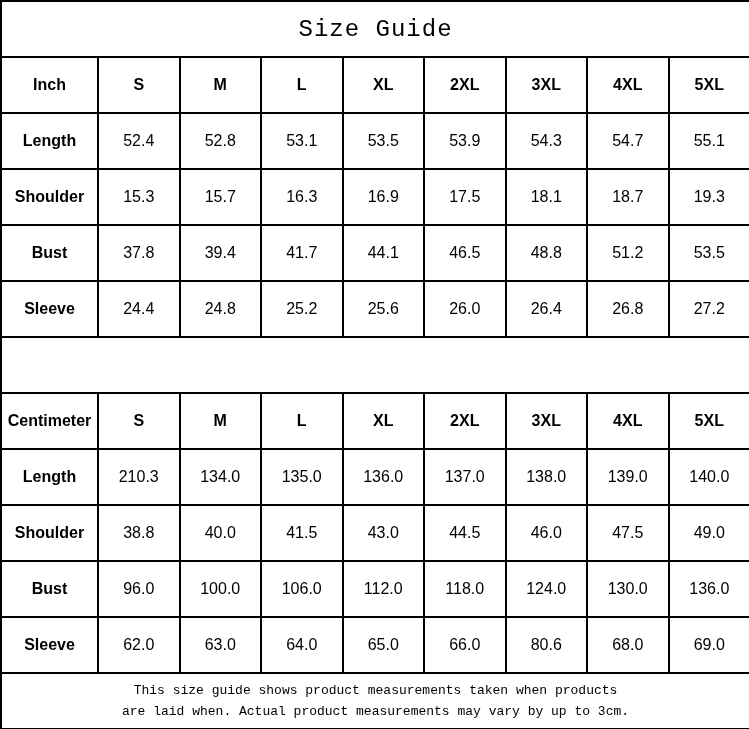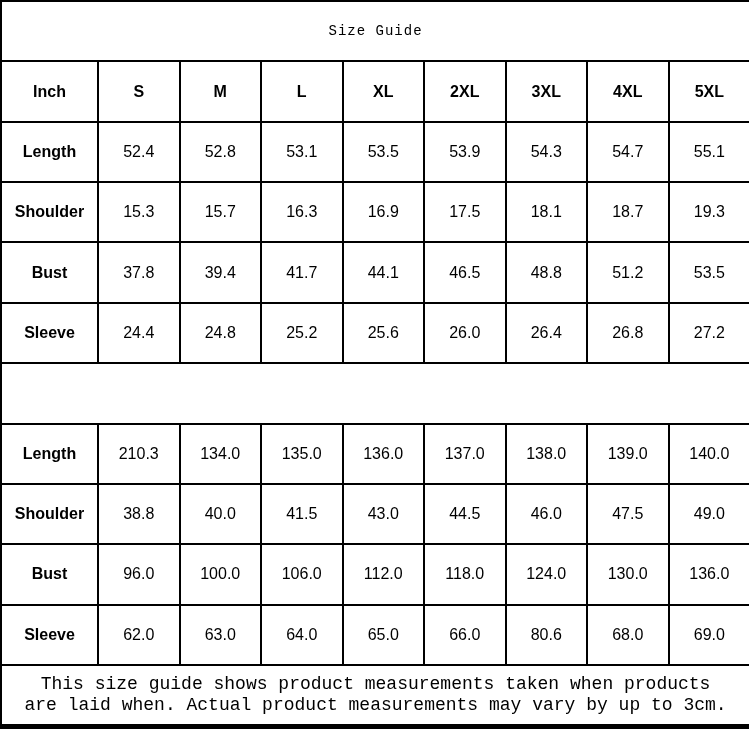--- a/index.html
+++ b/index.html
@@ -17,27 +17,27 @@
     text-align: center; vertical-align: middle;
     font-family: "Liberation Sans", sans-serif;
     font-size: 16px; color: #000000;
     padding: 0; overflow: hidden; white-space: nowrap;
   }
   tr.r { height: 56px; }
   td.hd { font-weight: bold; border-radius: 24px; }
   tr.title-row { height: 56px; }
   tr.title-row td {
     font-family: "Liberation Mono", "DejaVu Sans Mono", monospace;
-    font-size: 14px; font-weight: normal; letter-spacing: 1px; margin-left: 12px;
+    font-size: 24px; font-weight: normal; letter-spacing: 1px; margin-left: 12px;
   }
   tr.gap-row { height: 56px; }
   tr.footer-row { height: 57px; }
   tr.footer-row td {
     font-family: "Liberation Mono", "DejaVu Sans Mono", monospace;
-    font-size: 18px; line-height: 21px; font-weight: normal;
+    font-size: 13px; line-height: 21px; font-weight: normal;
     border-bottom: 5px solid #000000;
   }
 </style>
 </head>
 <body>
 
 <div class="page">
   <table class="sg">
     <colgroup>
       <col style="width:97px">
@@ -113,20 +113,31 @@
       <td>26.0</td>
       <td>26.4</td>
       <td>26.8</td>
       <td>27.2</td>
     </tr>
 
     <tr class="gap-row">
       <td colspan="9"></td>
     </tr>
 
+    <tr class="r">
+      <td class="hd">Centimeter</td>
+      <td class="hd">S</td>
+      <td class="hd">M</td>
+      <td class="hd">L</td>
+      <td class="hd">XL</td>
+      <td class="hd">2XL</td>
+      <td class="hd">3XL</td>
+      <td class="hd">4XL</td>
+      <td class="hd">5XL</td>
+    </tr>
 
     <tr class="r">
       <td class="hd">Length</td>
       <td>210.3</td>
       <td>134.0</td>
       <td>135.0</td>
       <td>136.0</td>
       <td>137.0</td>
       <td>138.0</td>
       <td>139.0</td>

